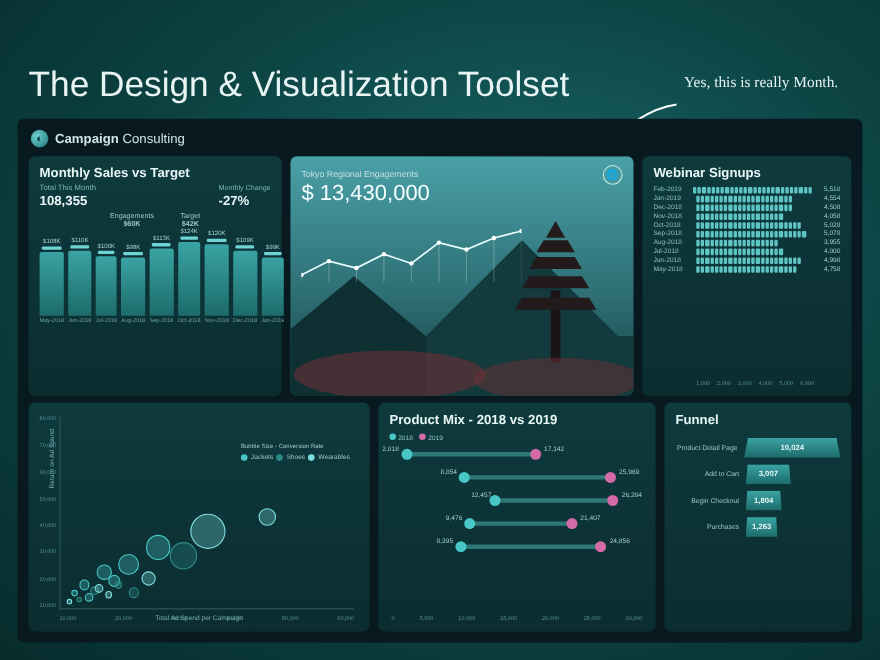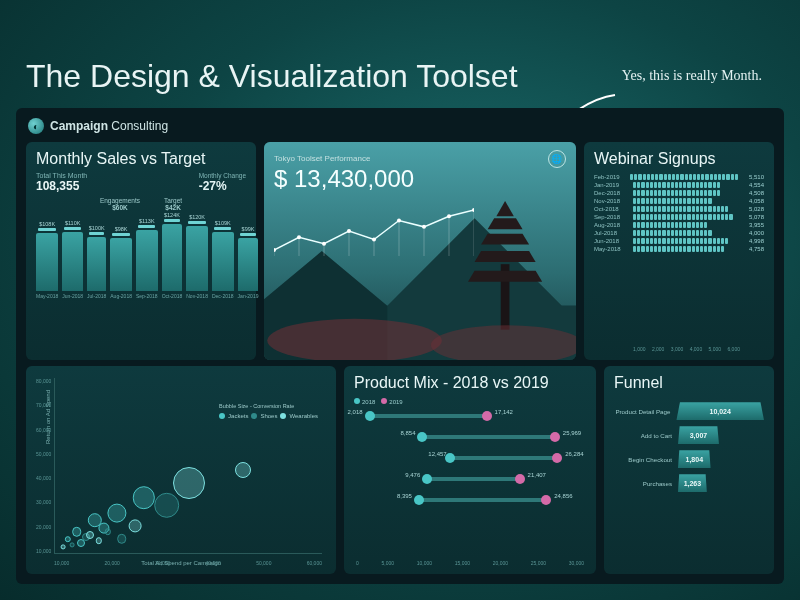--- a/index.html
+++ b/index.html
@@ -48,21 +48,21 @@
   .row1 { flex: 1.05; }
   .row2 { flex: 1; }
   .card {
     background: linear-gradient(180deg, #0e3a3e 0%, #0b2d30 100%);
     border-radius: 6px;
     padding: 8px 10px;
     color: #cfe6e6;
     display: flex; flex-direction: column;
     position: relative;
   }
-  .card-title { font-size: 16px; font-weight: 400; color: #e8f6f6; margin-bottom: 4px; }
+  .card-title { font-size: 12px; font-weight: 700; color: #e8f6f6; margin-bottom: 4px; }
   .subtle { color: #7fb5b5; font-size: 7px; }
   .big { font-size: 12px; font-weight: 600; color: #eaf6f6; }
 
   
   .c-sales   { width: 230px; }
   .c-tokyo   { flex: 1; background: linear-gradient(135deg,#1a5b5e,#0d3436); overflow:hidden; }
   .c-signups { width: 190px; }
   .c-roas    { width: 310px; }
   .c-mix     { flex: 1; }
   .c-funnel  { width: 170px; }
@@ -81,21 +81,21 @@
   .sales-legend { display:flex; gap:24px; justify-content:center; font-size:6.5px; color:#9cc9c9; margin:2px 0;}
   .sales-legend > div { display:flex; flex-direction:column; align-items:center;}
 
   
   .hero-globe {
     position:absolute; top:8px; right:10px; width:18px; height:18px;
     border-radius:50%; border:1px solid #bde5e5;
     display:flex;align-items:center;justify-content:center;font-size:9px;color:#bde5e5;
   }
   .hero-sub { font-size:8px; color:#c2e0e0; margin-top:4px;}
-  .hero-val { font-size:24px; font-weight:500; color:#f5ffff; margin-top:2px;}
+  .hero-val { font-size:20px; font-weight:500; color:#f5ffff; margin-top:2px;}
   .mountains { position:absolute; inset:0; z-index:0; }
   .mountains svg { width:100%; height:100%; display:block;}
   .hero-content{ position:relative; z-index:1;}
   .spark { position:absolute; left:10px; right:130px; top:58px; height:60px; z-index:1;}
 
   
   .signup-rows { display:flex; flex-direction:column; gap:2px; margin-top:2px; flex:1; }
   .srow { display:flex; align-items:center; gap:4px; }
   .srow .lbl { width:35px; font-size:6px; color:#8cc0c0; }
   .dots { flex:1; display:flex; gap:1px; }
@@ -252,21 +252,21 @@
             <polygon points="-16,12 16,12 22,22 -22,22" fill="#231a1b"></polygon>
             <polygon points="-10,-2 10,-2 16,8 -16,8" fill="#231a1b"></polygon>
             <polygon points="0,-18 8,-4 -8,-4" fill="#241b1c"></polygon>
           </g>
           <ellipse cx="90" cy="182" rx="80" ry="20" fill="#6b2f35" opacity=".6"></ellipse>
           <ellipse cx="230" cy="186" rx="70" ry="18" fill="#6b2f35" opacity=".5"></ellipse>
         </svg>
       </div>
       <div class="hero-globe">🌐</div>
       <div class="hero-content">
-        <div class="hero-sub">Tokyo Toolset Performance</div>
+        <div class="hero-sub">Tokyo Regional Engagements</div>
         <div class="hero-val">$ 13,430,000</div>
       </div>
       <svg class="spark" viewBox="0 0 200 60">
         <polyline id="sparkline" fill="none" stroke="#eaffff" stroke-width="1.5" points="0,50 25,37.36842105263159 50,43.68421052631577 75,31.052631578947366 100,39.473684210526315 125,20.52631578947368 150,26.842105263157908 175,16.315789473684227 200,10"></polyline>
         <g id="sparkdots">
             <line x1="0" x2="0" y1="50" y2="56" stroke="rgba(255,255,255,.35)" stroke-width=".7"></line>
             <circle cx="0" cy="50" r="2" fill="#fff"></circle>
             <line x1="25" x2="25" y1="37.36842105263159" y2="56" stroke="rgba(255,255,255,.35)" stroke-width=".7"></line>
             <circle cx="25" cy="37.36842105263159" r="2" fill="#fff"></circle>
             <line x1="50" x2="50" y1="43.68421052631577" y2="56" stroke="rgba(255,255,255,.35)" stroke-width=".7"></line>

